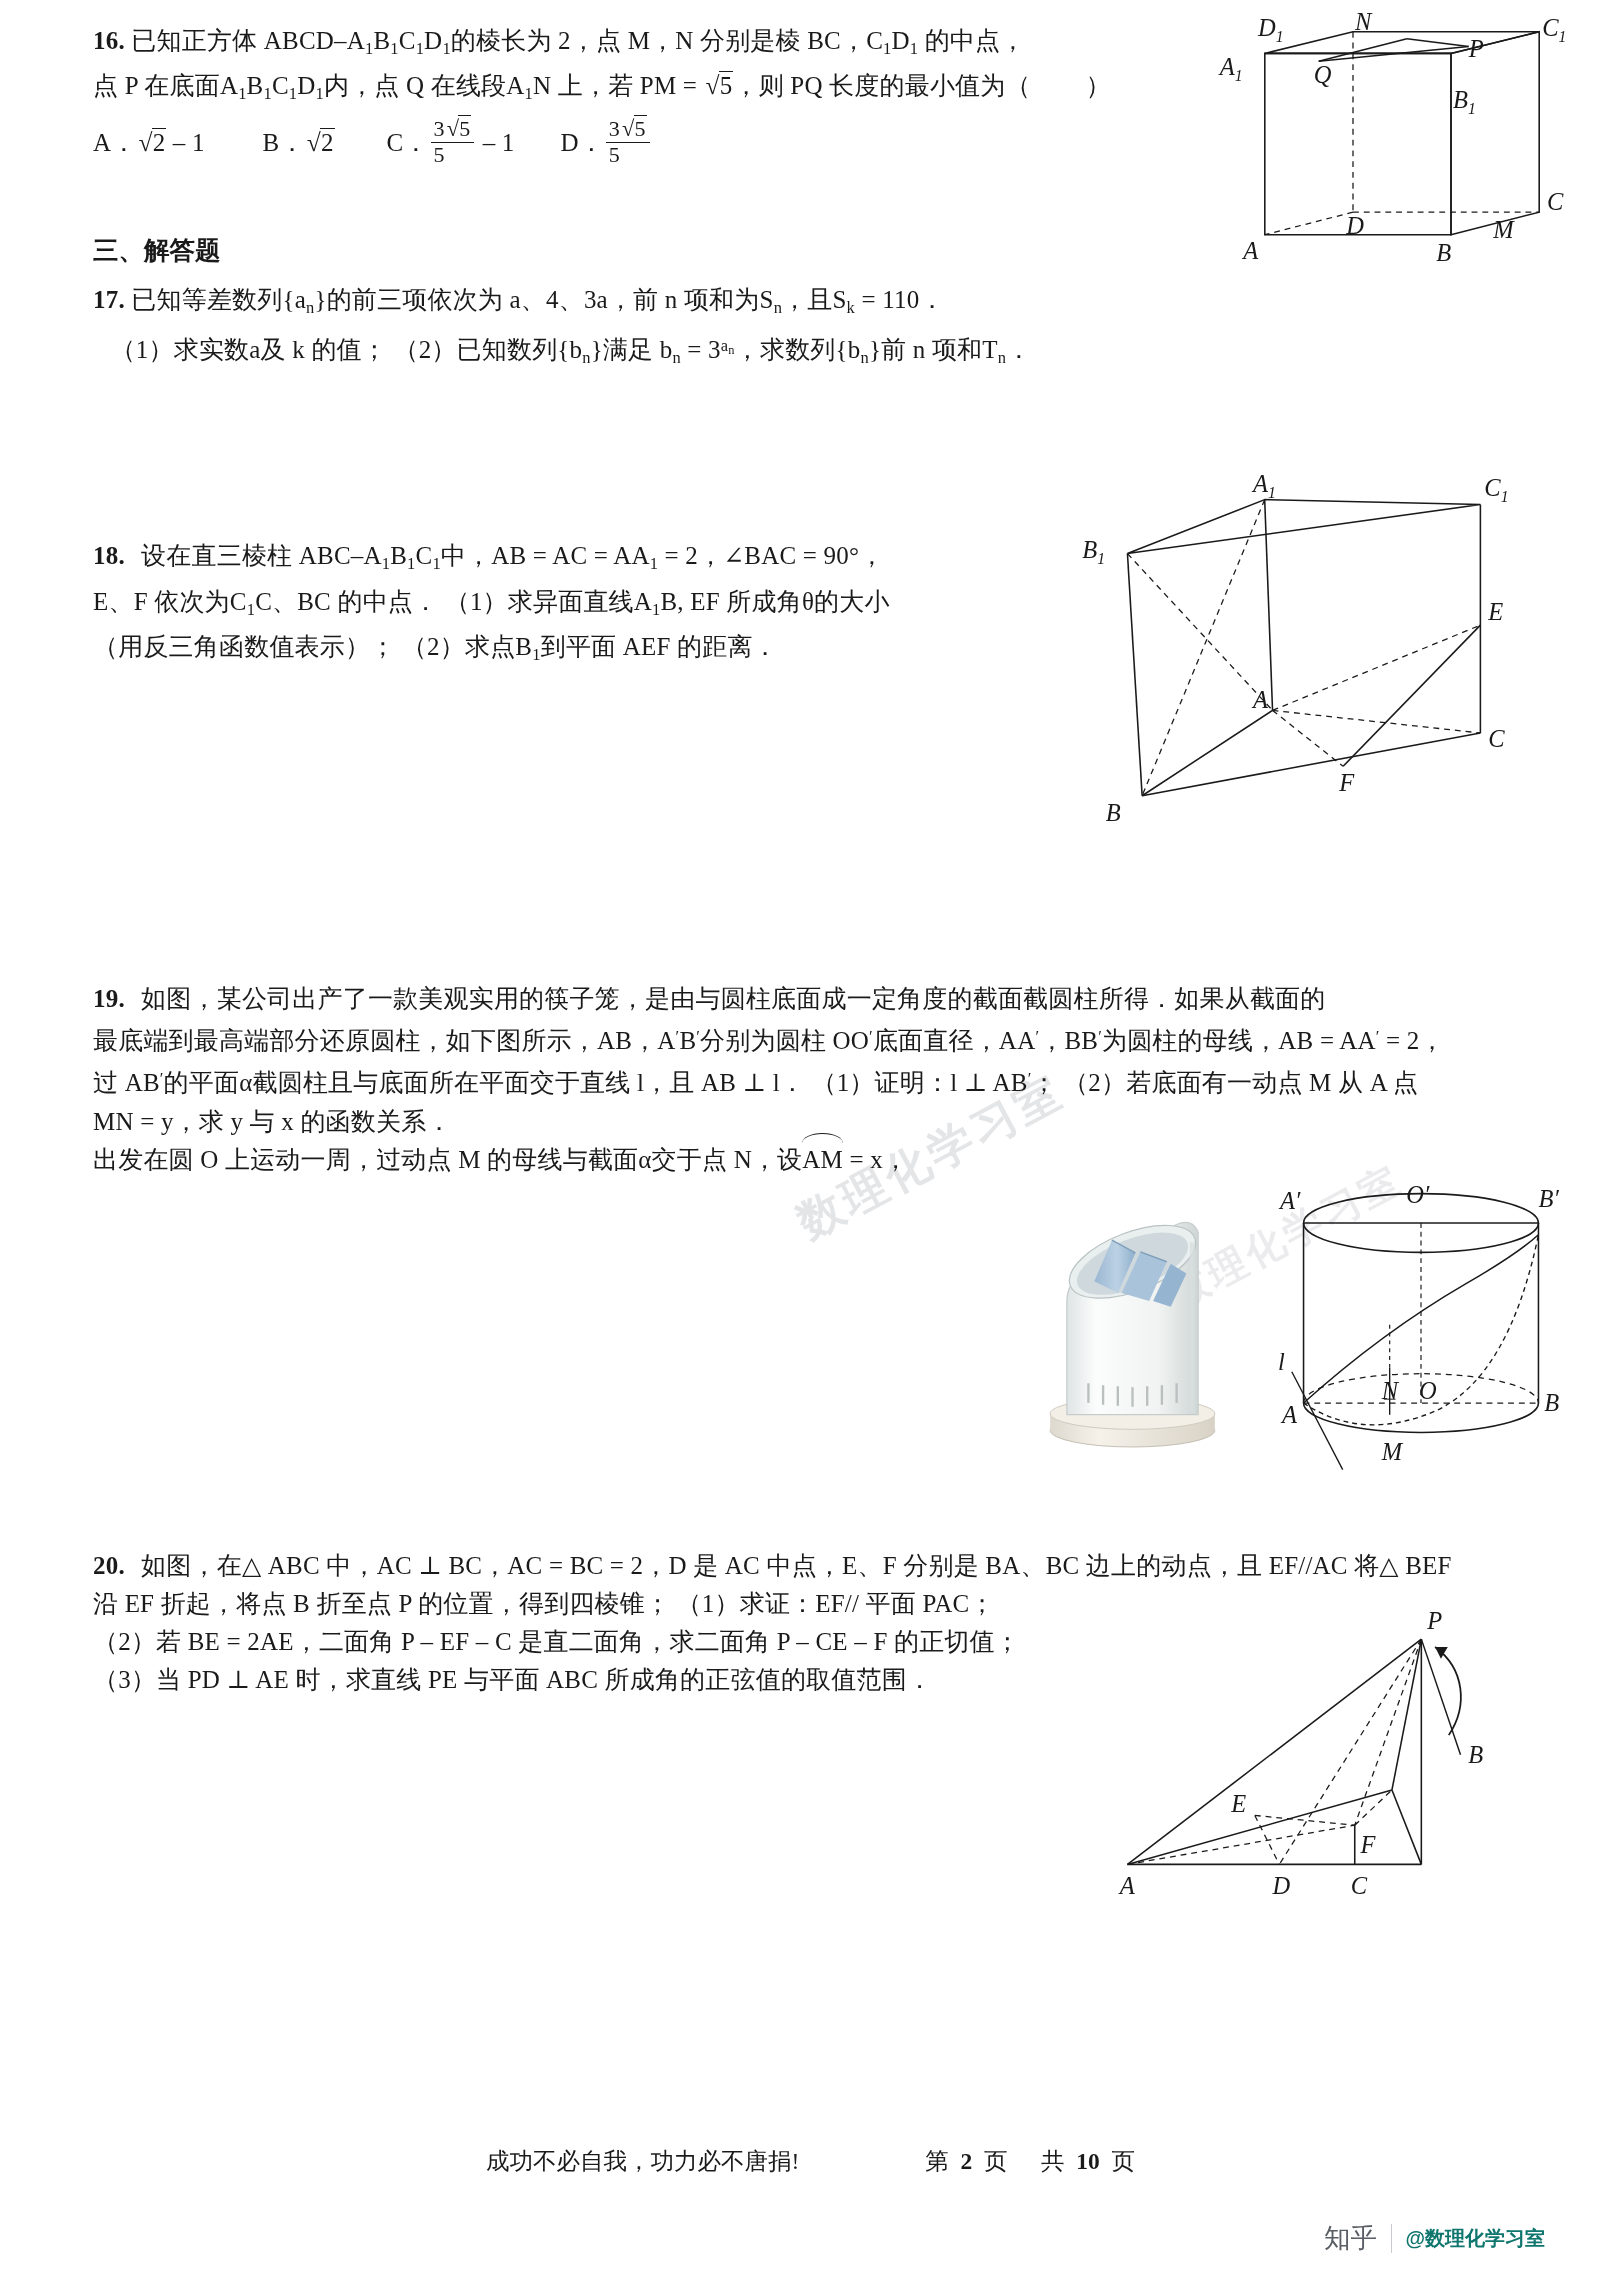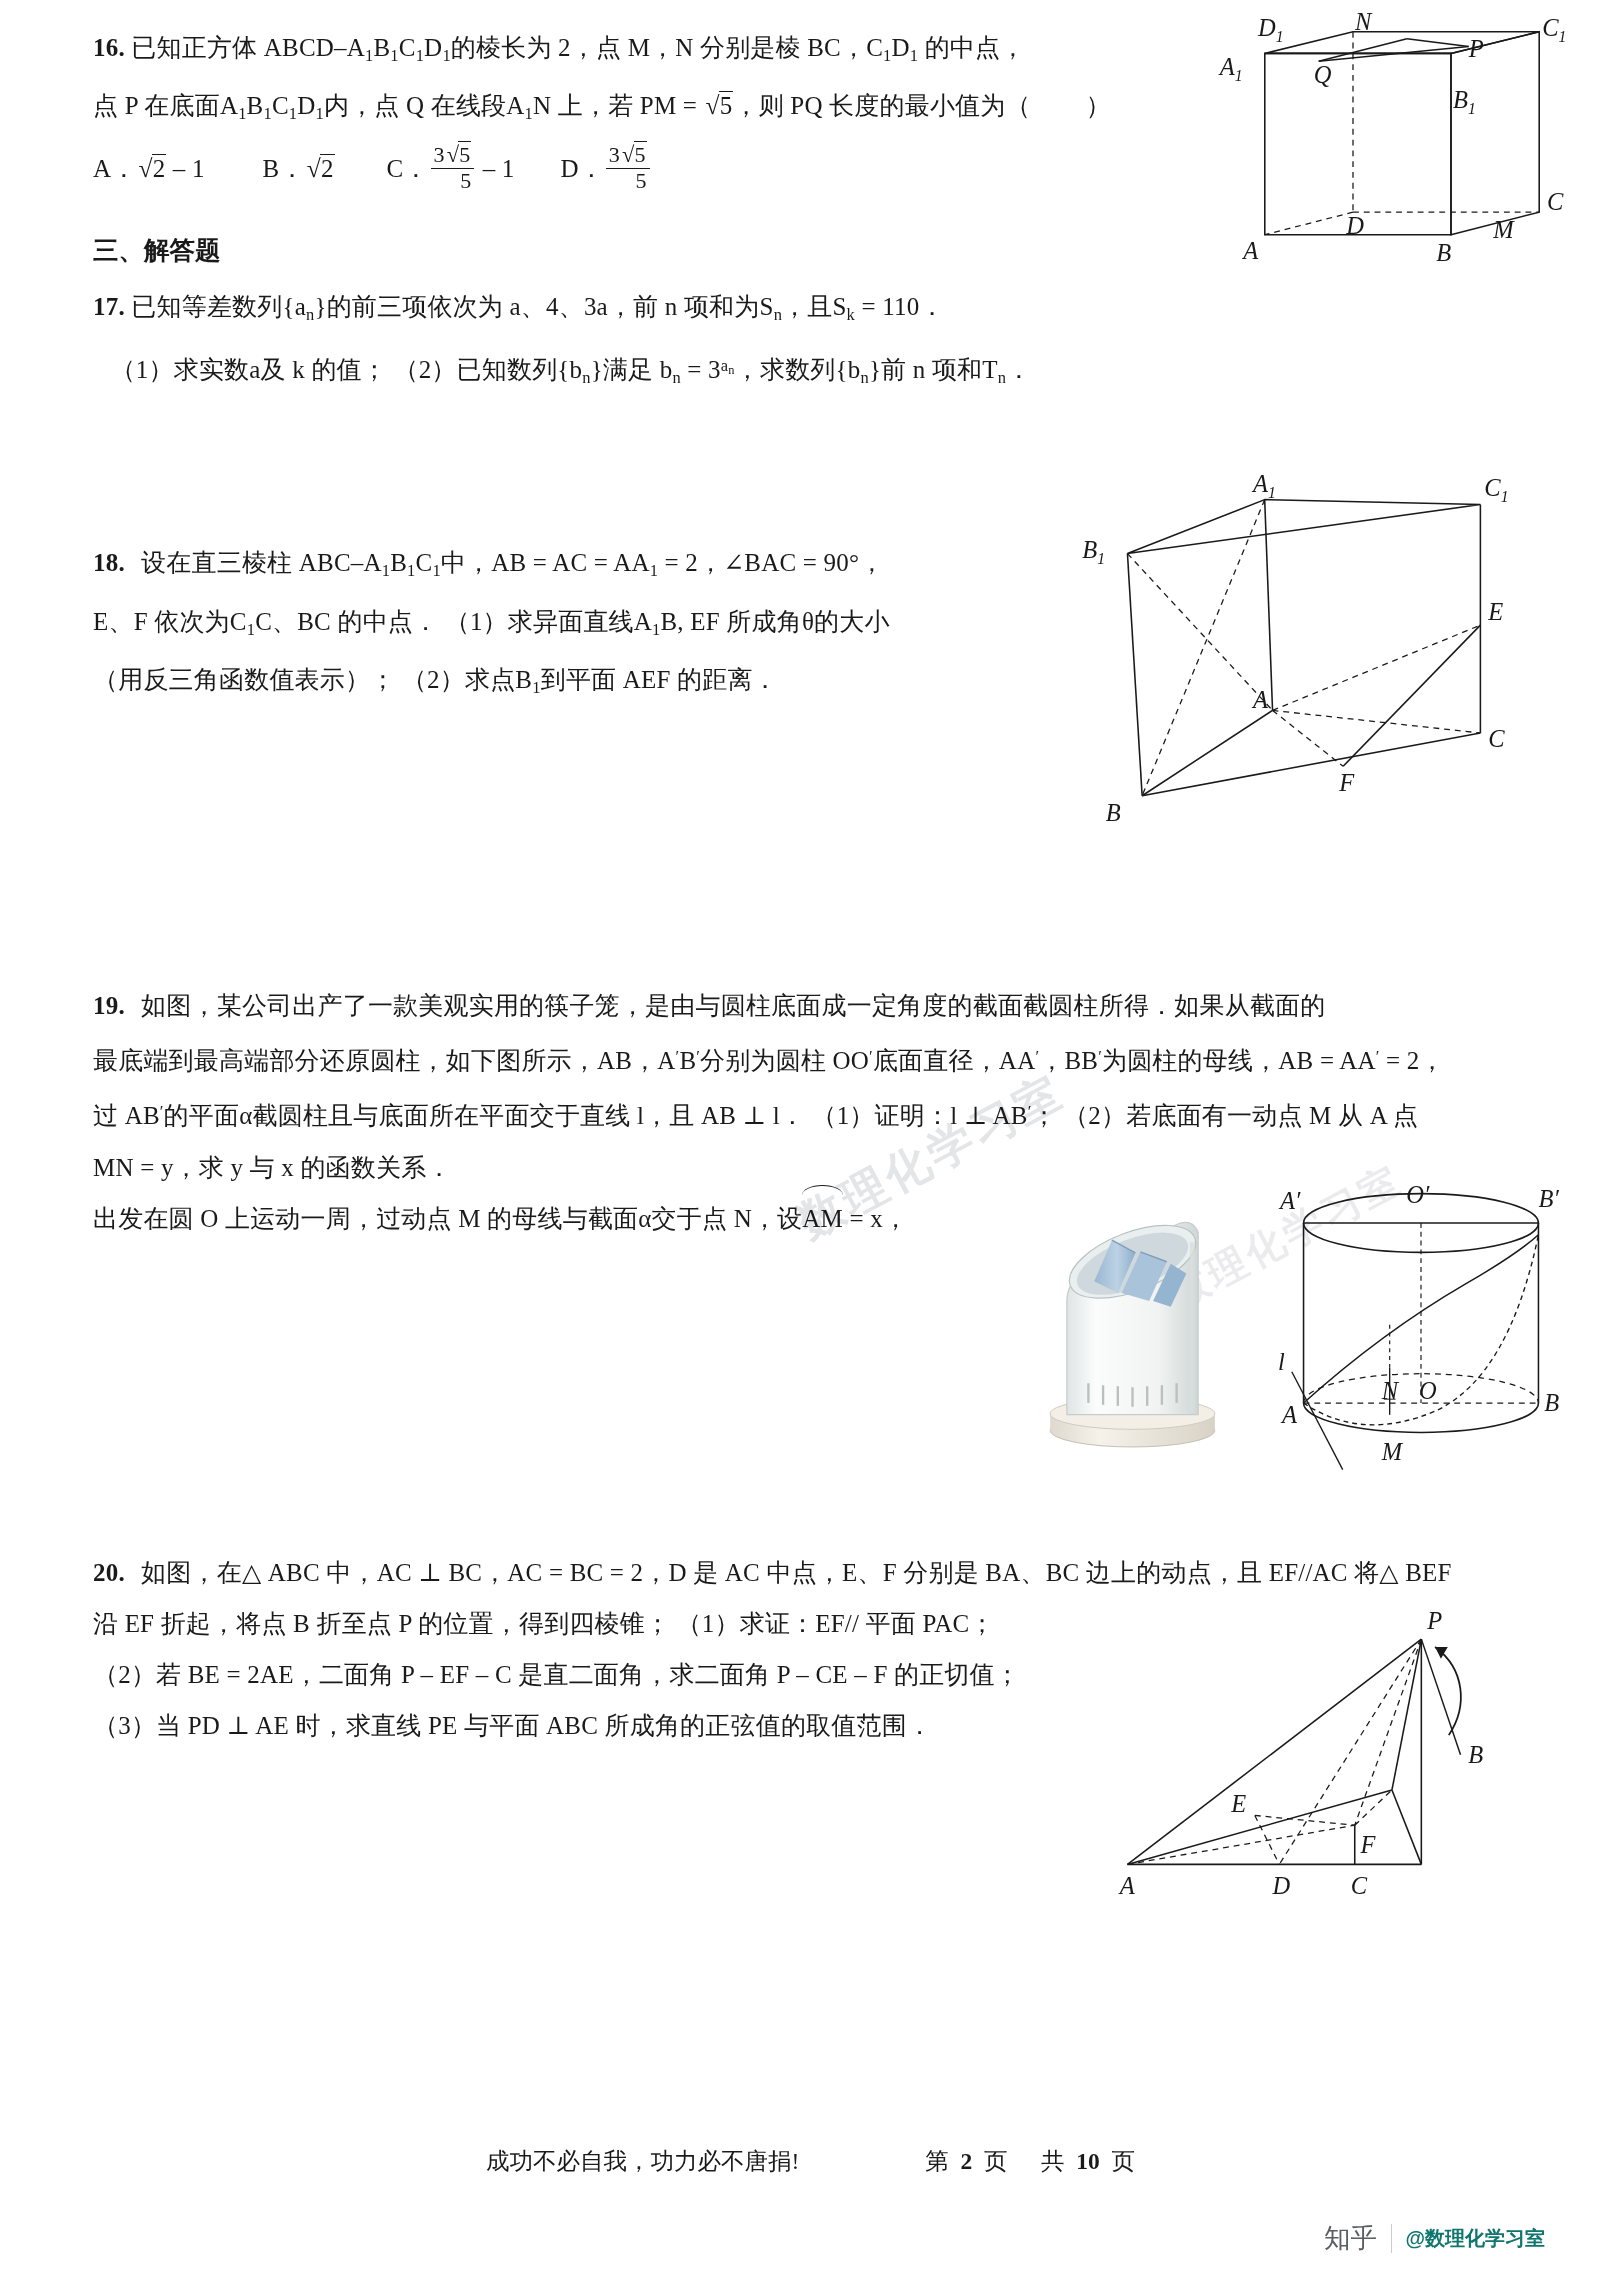--- a/index.html
+++ b/index.html
@@ -12,21 +12,21 @@
     color: #1a1a1a;
     position: relative;
     overflow: hidden;
   }
   .page { position: relative; width: 1621px; height: 2293px; padding: 0; }
 
   
   .qblock { position: absolute; }
   .line {
     font-size: 25px;
-    line-height: 51px;
+    line-height: 38px;
     white-space: nowrap;
     letter-spacing: 0.2px;
   }
   .num { font-weight: 600; }
   .sec-head {
     font-size: 25.5px;
     font-weight: 700;
     font-family: "Liberation Sans", "DejaVu Sans", sans-serif;
   }
   sub { font-size: 0.66em; vertical-align: -0.28em; }
@@ -34,21 +34,21 @@
   .sq { display: inline-block; position: relative; padding-left: 2px; }
   .sq > .rad { font-size: 1.02em; }
   .sq > .bar {
     border-top: 1.4px solid #1a1a1a;
     padding: 0 1px 0 1px;
     margin-left: -1px;
   }
   .frac {
     display: inline-block;
     vertical-align: -0.50em;
-    text-align: right;
+    text-align: left;
     line-height: 1.12;
     font-size: 0.88em;
     margin: 0 2px;
   }
   .frac .top { display: block; padding: 0 2.9px; border-bottom: 1.4px solid #1a1a1a; }
   .frac .bot { display: block; padding: 0 2.9px; }
   .opt { display: inline-block; }
   .arcAM { display:inline-block; position: relative; }
   .arcAM .arc {
     position: absolute; left: 0; right: 0; top: -0.30em;

